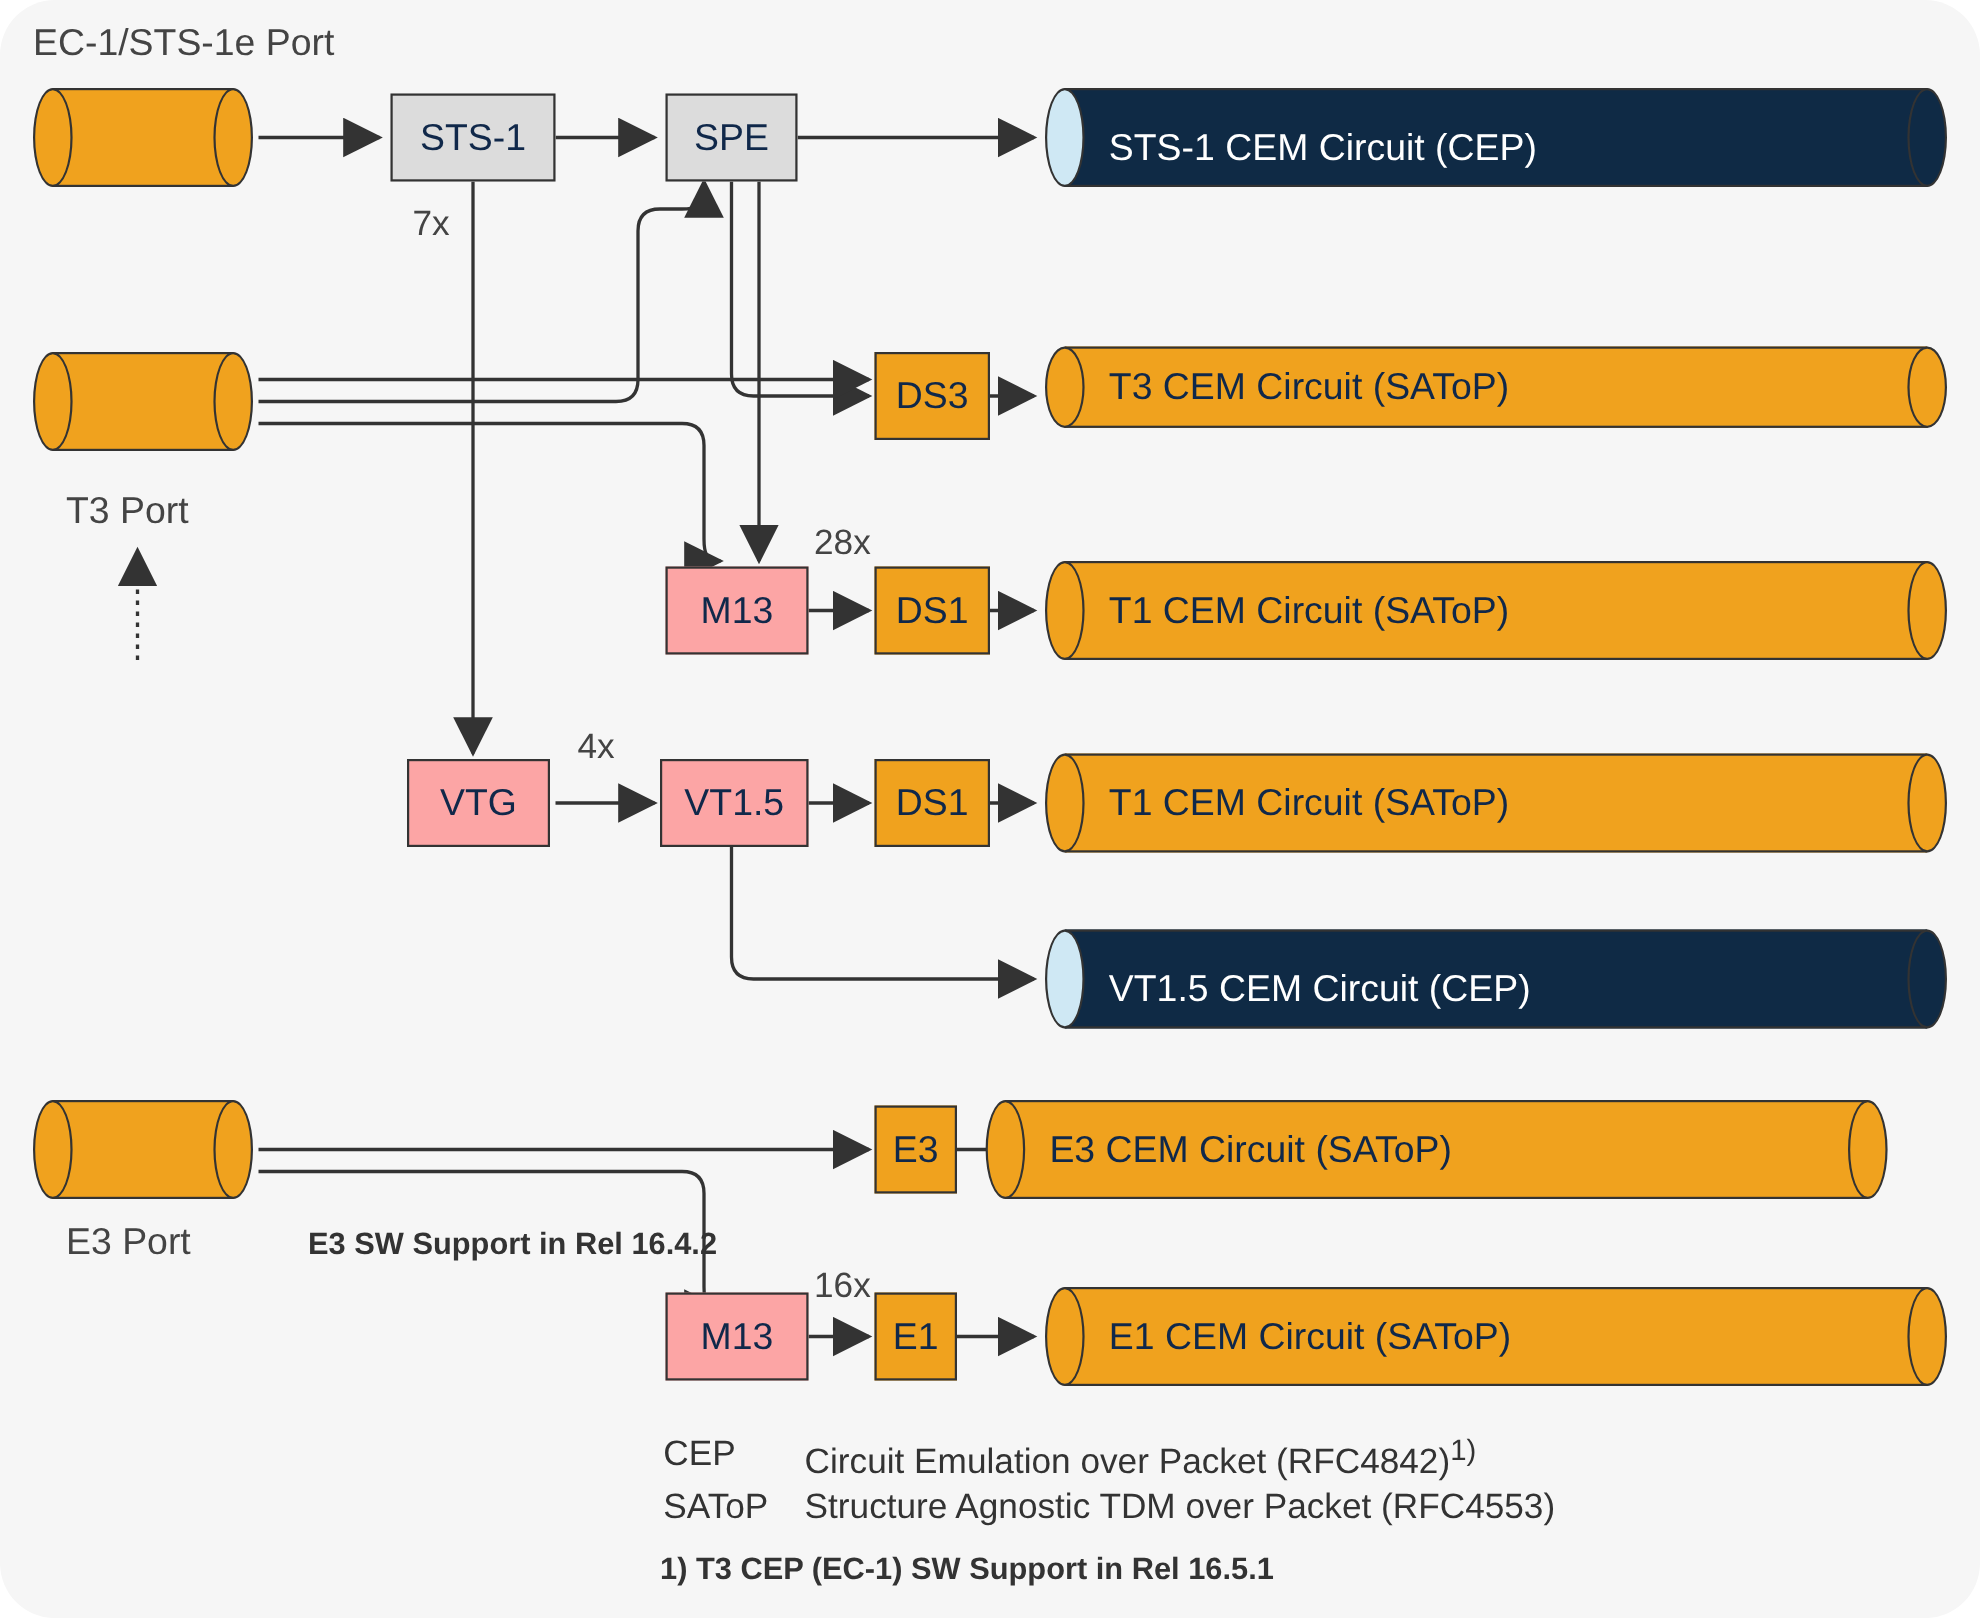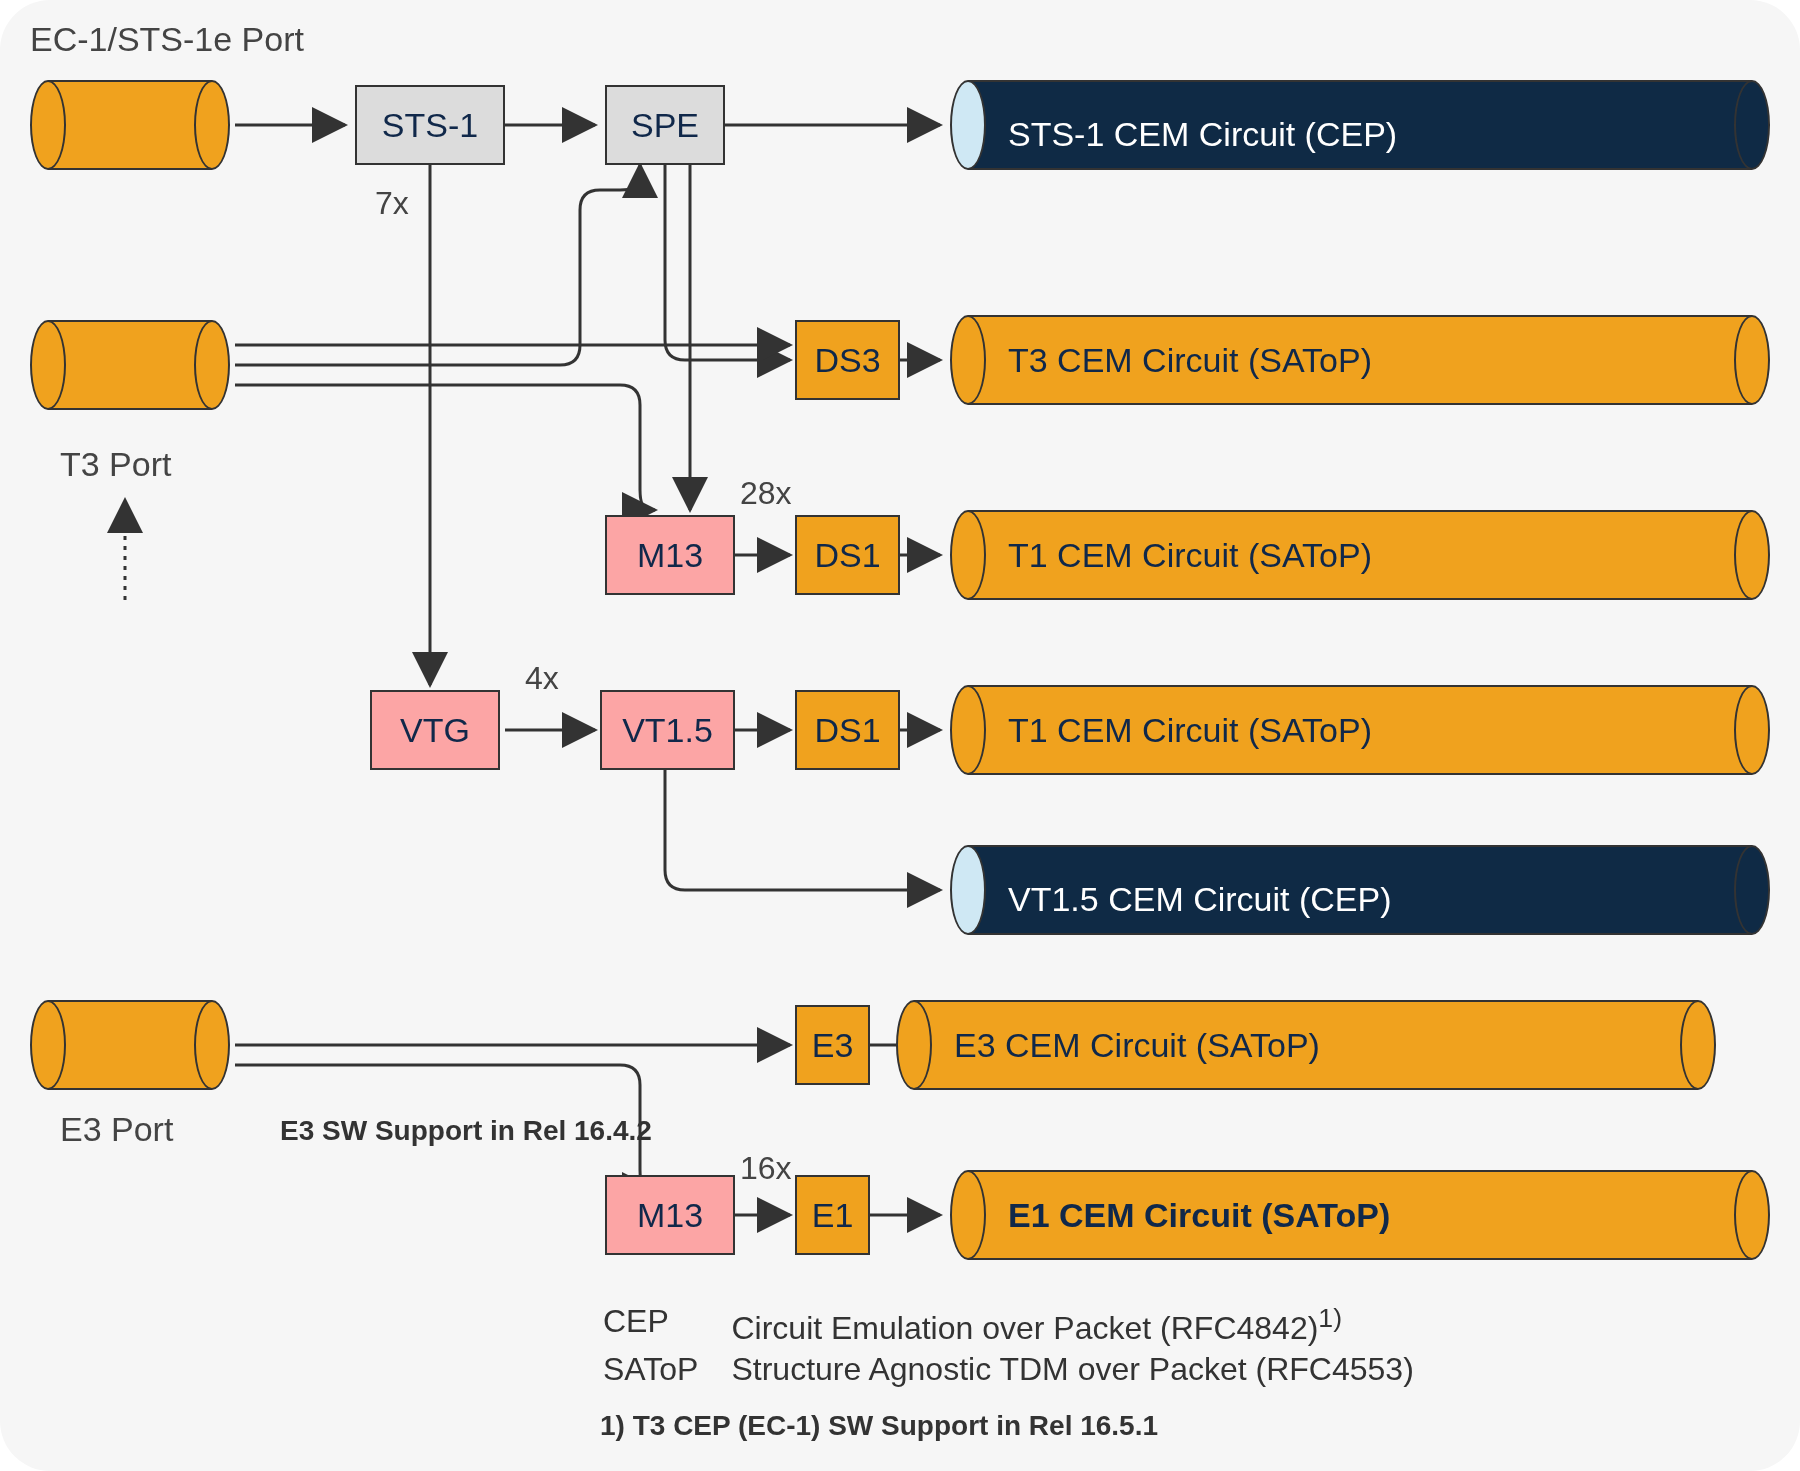--- a/index.html
+++ b/index.html
@@ -171,21 +171,21 @@
   <div class="box orange" style="left:795px; top:1005px; width:75px; height:80px;">E3</div>
   <div class="box orange" style="left:795px; top:1175px; width:75px; height:80px;">E1</div>
 
   <div class="cylinder navy" style="left:950px; top:80px; width:820px; height:90px;">
     <div class="body" style="left:18px; width:784px;">
         <span class="cyl-label">STS-1 CEM Circuit (CEP)</span>
       </div>
     <div class="cap-right" style="right:0; width:36px;"></div>
     <div class="cap-left" style="left:0; width:36px;"></div>
   </div>
-  <div class="cylinder orange" style="left:950px; top:315px; width:820px; height:90px;">
+  <div class="cylinder orange" style="left:950px; top:315px; width:820px; height:74px;">
     <div class="body" style="left:18px; width:784px;">
         <span class="cyl-label">T3 CEM Circuit (SAToP)</span>
       </div>
     <div class="cap-right" style="right:0; width:36px;"></div>
     <div class="cap-left" style="left:0; width:36px;"></div>
   </div>
   <div class="cylinder orange" style="left:950px; top:510px; width:820px; height:90px;">
     <div class="body" style="left:18px; width:784px;">
         <span class="cyl-label">T1 CEM Circuit (SAToP)</span>
       </div>
@@ -207,21 +207,21 @@
     <div class="cap-left" style="left:0; width:36px;"></div>
   </div>
   <div class="cylinder orange" style="left:896px; top:1000px; width:820px; height:90px;">
     <div class="body" style="left:18px; width:784px;">
         <span class="cyl-label">E3 CEM Circuit (SAToP)</span>
       </div>
     <div class="cap-right" style="right:0; width:36px;"></div>
     <div class="cap-left" style="left:0; width:36px;"></div>
   </div>
   <div class="cylinder orange" style="left:950px; top:1170px; width:820px; height:90px;">
-    <div class="body" style="left:18px; width:784px;font-weight:bold;">
+    <div class="body" style="left:18px; width:784px;">
         <span class="cyl-label">E1 CEM Circuit (SAToP)</span>
       </div>
     <div class="cap-right" style="right:0; width:36px;"></div>
     <div class="cap-left" style="left:0; width:36px;"></div>
   </div>
 
   <div class="legend" style="left:600px; top:1300px;">
     <table>
       <tbody>
           <tr>

